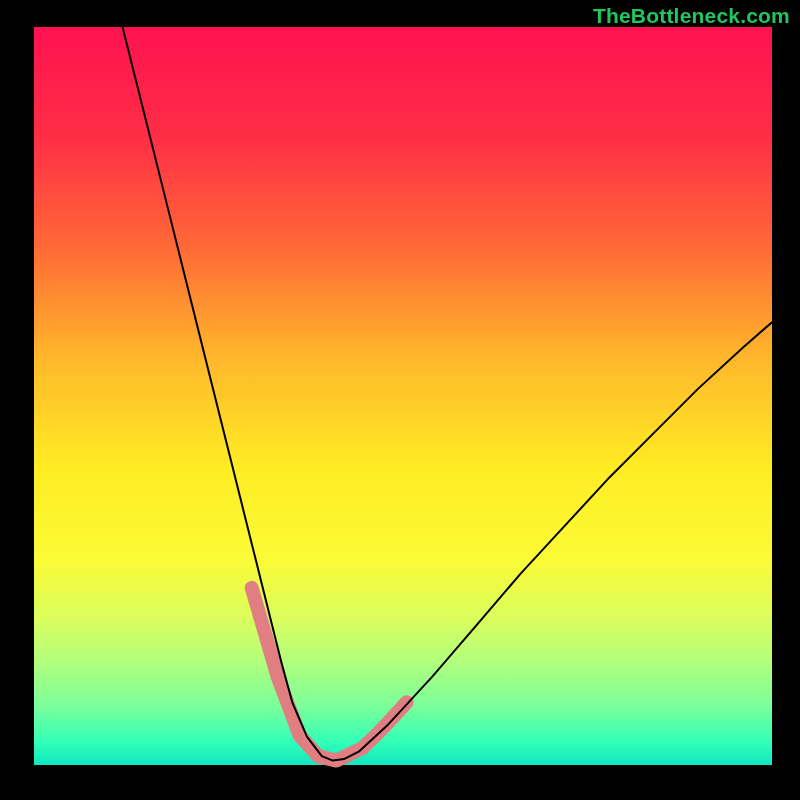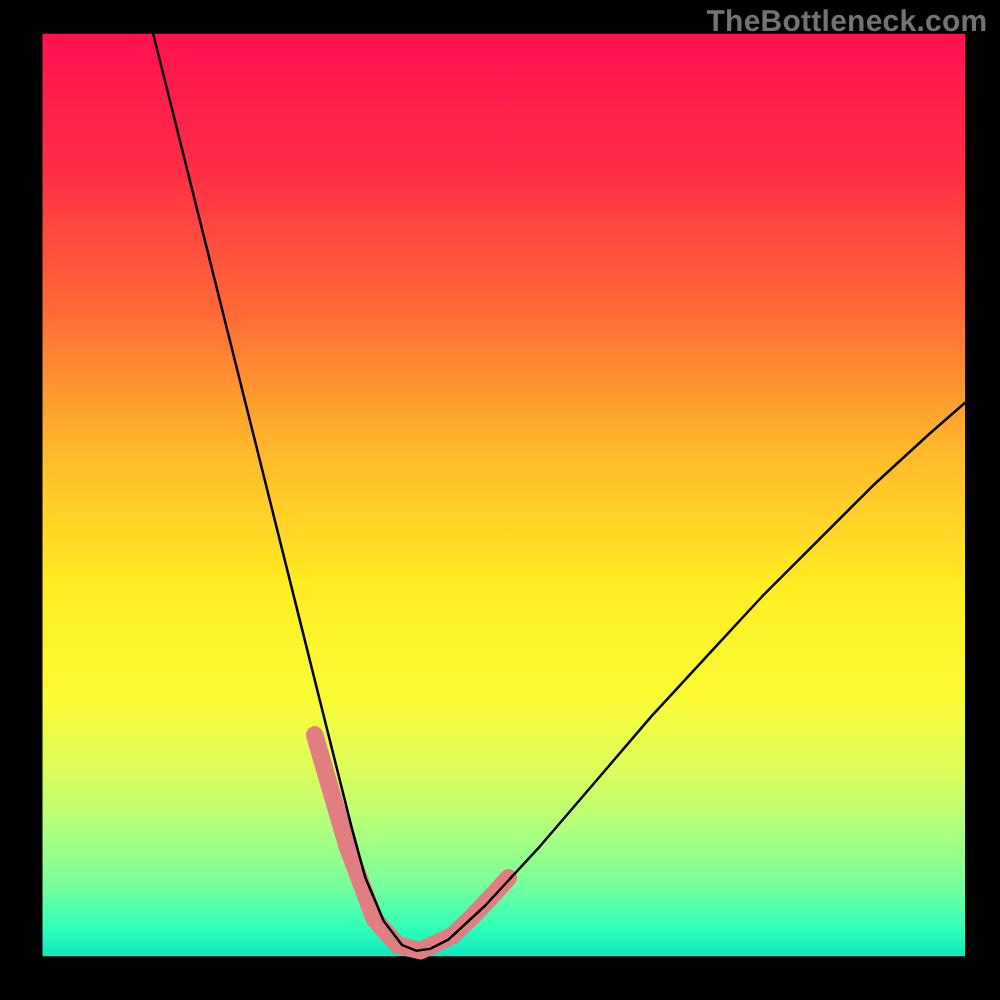--- a/index.html
+++ b/index.html
@@ -28,23 +28,23 @@
       #7bff9a 92%,
       #30ffb8 97%,
       #10e6c1 100%
     );
   }
   .watermark {
     position: absolute;
     top: 4px;
     right: 10px;
     font-family: Arial, Helvetica, sans-serif;
-    font-size: 24px;
+    font-size: 21px;
     font-weight: 600;
-    color: #737373;
+    color: #22c55e;
     letter-spacing: 0.2px;
   }
   svg {
     position: absolute;
     left: 0;
     top: 0;
   }
 </style>
 </head>
 <body>

